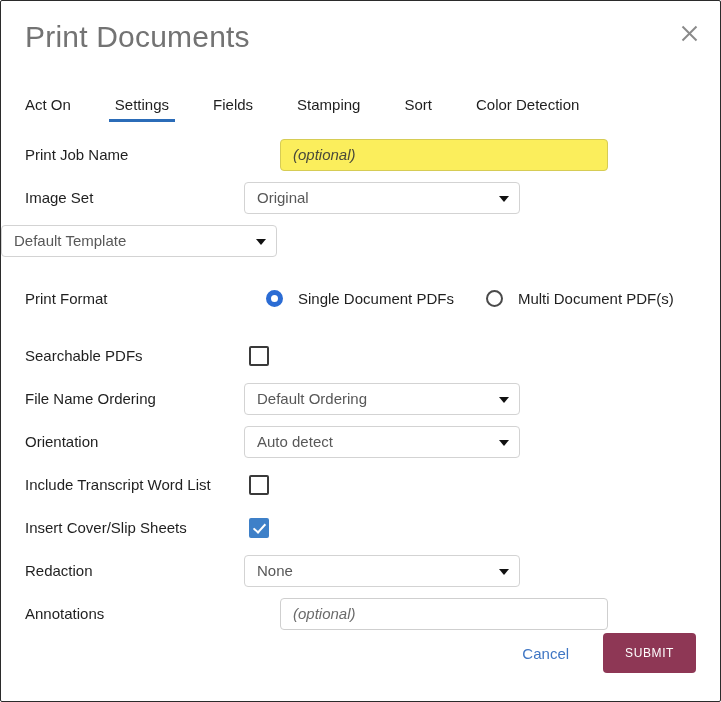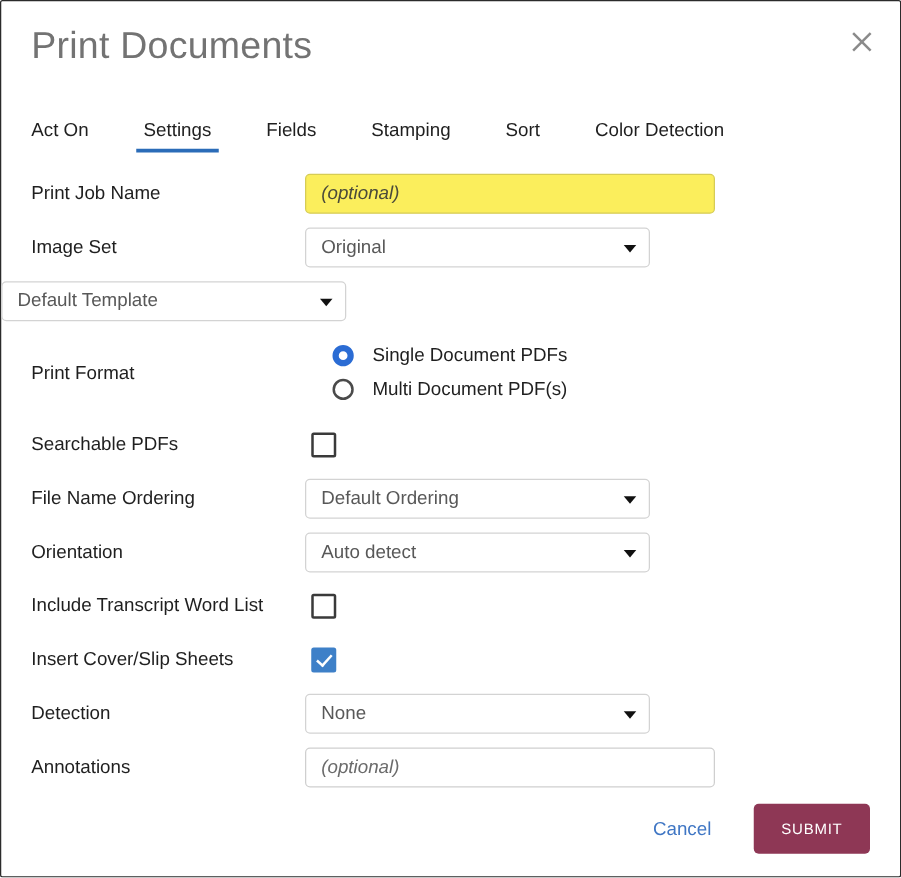--- a/index.html
+++ b/index.html
@@ -112,20 +112,21 @@
     width: 328px;
     height: 32px;
     border: 1px solid #cfcfcf;
     border-radius: 4px;
     background: #ffffff;
     font-size: 15px;
     font-family: inherit;
     color: #555555;
     padding: 0 12px;
     outline: none;
+    margin-left: 36px;
   }
   .field::placeholder {
     color: #6b6b6b;
     font-style: italic;
     opacity: 1;
   }
   .field.highlight {
     background: #fbee5c;
     border-color: #d6cc55;
   }
@@ -157,21 +158,21 @@
     margin-top: -2px;
     width: 0;
     height: 0;
     border-left: 5px solid transparent;
     border-right: 5px solid transparent;
     border-top: 6px solid #111111;
     pointer-events: none;
   }
 
   
-  .radio-group { display: flex; flex-direction: column; gap: 10px; justify-content: flex-end; }
+  .radio-group { display: flex; flex-direction: row; gap: 10px; justify-content: flex-end; }
   .radio-line { display: flex; align-items: center; cursor: pointer; }
   .radio-mark {
     width: 17px; height: 17px;
     border-radius: 50%;
     box-sizing: border-box;
     border: 2px solid #4a4a4a;
     margin-left: 22px;
     flex: none;
   }
   .radio-mark.checked {
@@ -208,21 +209,21 @@
     width: 5px; height: 10px;
     border: solid #ffffff;
     border-width: 0 2.5px 2.5px 0;
     transform: rotate(42deg);
   }
 
   
   .footer {
     position: absolute;
     right: 24px;
-    bottom: 18px;
+    bottom: 28px;
     display: flex;
     align-items: center;
   }
   .cancel-link {
     font-size: 15px;
     color: #3f76c4;
     margin-right: 28px;
     cursor: pointer;
     background: none;
     border: none;
@@ -351,21 +352,21 @@
     </div>
 
     <div class="row">
       <div class="row-label">Insert Cover/Slip Sheets</div>
       <div class="row-control">
         <span class="cb checked"></span>
       </div>
     </div>
 
     <div class="row">
-      <div class="row-label">Detection</div>
+      <div class="row-label">Redaction</div>
       <div class="row-control">
         <div class="select-wrap">
           <div class="select-box">
               <span>None</span>
             </div>
           <span class="caret"></span>
         </div>
       </div>
     </div>
 

